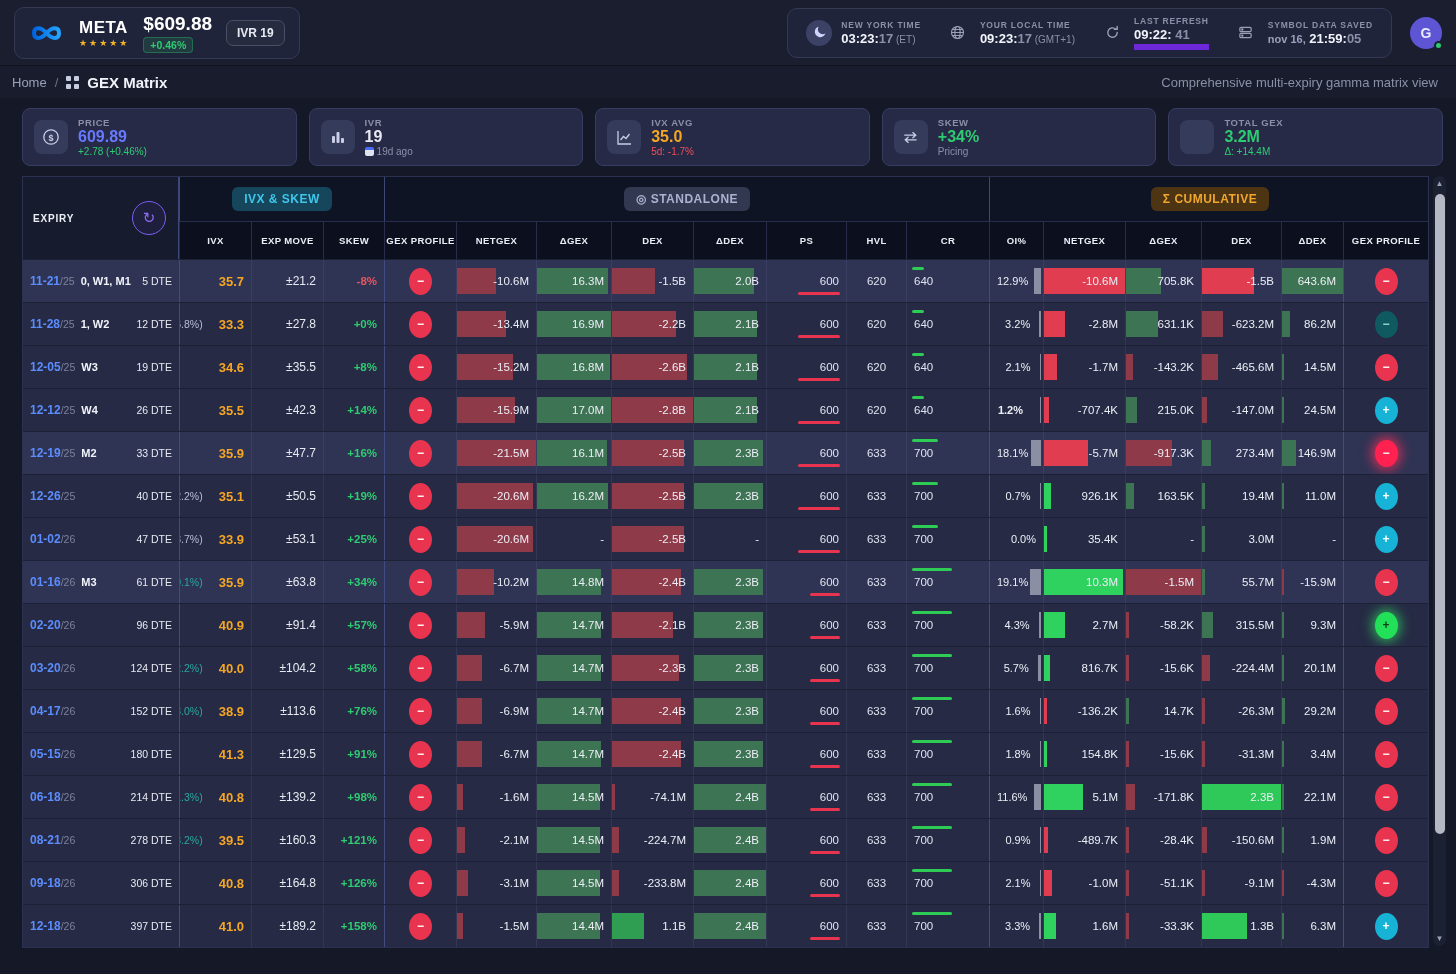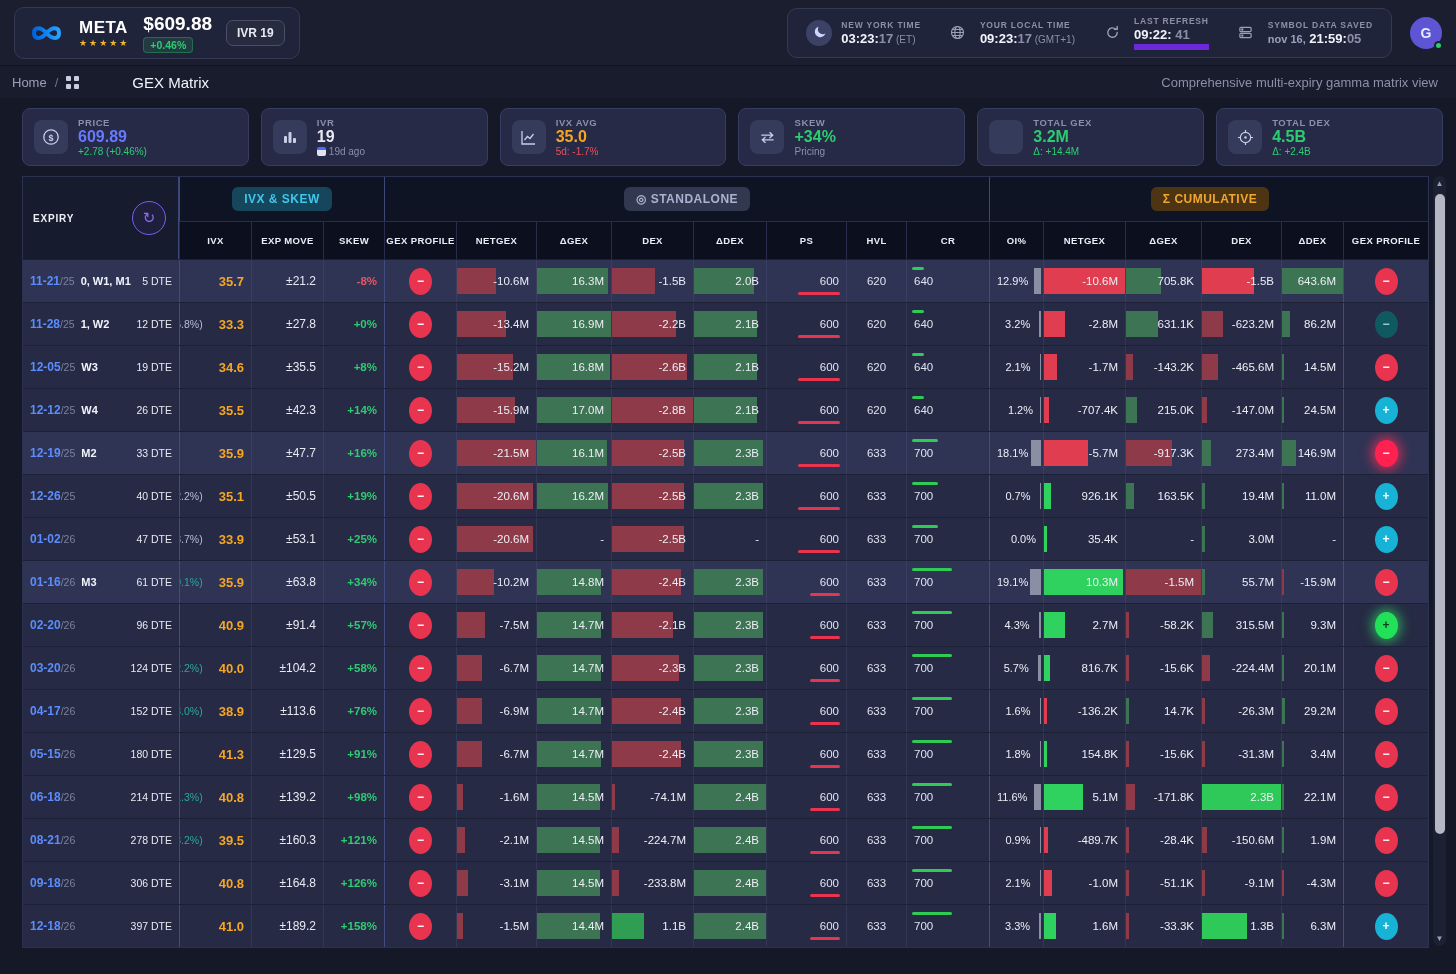--- a/index.html
+++ b/index.html
@@ -25,21 +25,21 @@
   .clock-val .dim { color:#8b90a8; }
   .clock-val .suf { color:#8b90a8; font-size:10px; font-weight:normal; }
   .clock-val.ul { border-bottom:6px solid #6d28d9; padding-bottom:2px; }
   .avatar { width:32px; height:32px; border-radius:50%; background:#5d55d4; color:#e9ecff; font-weight:bold; font-size:14px; display:flex; align-items:center; justify-content:center; position:relative; margin-left:4px; }
   .avatar i { position:absolute; right:-1px; bottom:-1px; width:9px; height:9px; border-radius:50%; background:#2ecc71; border:2px solid #1a1e2f; }
 
   
   .crumbs { height:32px; display:flex; align-items:center; padding:0 12px; gap:8px; background:#181c2c; }
   .crumb-home { color:#9aa0b8; font-size:13px; }
   .crumb-sep { color:#6e7490; font-size:13px; }
-  .crumb-title { color:#f2f4fb; font-size:15px; font-weight:normal;margin-left:45px; }
+  .crumb-title { color:#f2f4fb; font-size:15px; font-weight:bold; }
   .crumb-sub { margin-left:auto; color:#8b90a8; font-size:13px; padding-right:6px; }
 
   
   .cards { display:flex; gap:12px; margin:10px 13px 10px 22px; }
   .card { flex:1; height:58px; background:#262a47; border:1px solid #373d61; border-radius:8px; display:flex; align-items:center; gap:10px; padding:6px 11px; }
   .card-ic { width:34px; height:34px; border-radius:8px; background:#353b5b; color:#c9cee6; display:flex; align-items:center; justify-content:center; font-size:15px; flex:none; }
   .card-lab { font-size:9.5px; font-weight:bold; color:#8b90a8; letter-spacing:.6px; }
   .card-val { font-size:16px; font-weight:bold; line-height:1.15; }
   .card-sub { font-size:10px; line-height:1.1; }
   .v-indigo{color:#6779ff} .v-white{color:#e8eaf2} .v-orange{color:#f5a623} .v-green{color:#2ecc71}
@@ -281,36 +281,20 @@
     <div class="card">
       <span class="card-ic">
         <span><span class="sq-ic"></span></span>
       </span>
       <span>
         <div class="card-lab">TOTAL GEX</div>
         <div class="card-val v-green">3.2M</div>
         <div class="card-sub s-green">Δ: +14.4M</div>
       </span>
     </div>
-    <div class="card">
-      <span class="card-ic">
-        <span>
-          <svg width="17" height="17" viewBox="0 0 18 18" fill="none" stroke="#c9cee6" stroke-width="1.3">
-            <circle cx="9" cy="9" r="5.5"></circle>
-            <circle cx="9" cy="9" r="1.3" fill="#c9cee6" stroke="none"></circle>
-            <path d="M9 1v3M9 14v3M1 9h3M14 9h3"></path>
-          </svg>
-        </span>
-      </span>
-      <span>
-        <div class="card-lab">TOTAL DEX</div>
-        <div class="card-val v-green">4.5B</div>
-        <div class="card-sub s-green">Δ: +2.4B</div>
-      </span>
-    </div>
   </div>
 
 <div class="matrix-wrap">
   <div class="matrix">
     <div class="thead">
       <div class="grow">
         <div class="gcell"></div>
         <div class="gcell">
             <span class="badge b-ivx">IVX &amp; SKEW</span>
           </div>
@@ -598,21 +582,21 @@
             <i class="ps-line" style="width: 42px;"></i>
           </div>
           <div class="c center">
             <span>620</span>
           </div>
           <div class="c">
             <i class="cr-line" style="width: 12px;"></i>
             <span>640</span>
           </div>
           <div class="c gb">
-            <span class="oi-val" style="margin-right: 3px;">1.2%</span>
+            <span class="oi-val" style="margin-right: 13px; font-weight: bold;">1.2%</span>
             <i class="oi-bar" style="right: 2px; width: 1.5px;"></i>
           </div>
           <div class="c bc">
             <div class="bar" style="width: 6.67358%; background: rgb(224, 61, 80);"></div>
             <span class="bval">-707.4K</span>
           </div>
           <div class="c bc">
             <div class="bar" style="width: 14.3333%; background: rgb(61, 116, 83);"></div>
             <span class="bval">215.0K</span>
           </div>
@@ -917,21 +901,21 @@
             <span class="em-val">±91.4</span>
           </div>
           <div class="c right">
             <span class="sk-pos">+57%</span>
           </div>
           <div class="c center gb">
             <span class="circ p-rm">−</span>
           </div>
           <div class="c bc">
             <div class="bar" style="width: 34.8837%; background: rgb(142, 58, 73);"></div>
-            <span class="bval">-7.5M</span>
+            <span class="bval">-5.9M</span>
           </div>
           <div class="c bc">
             <div class="bar" style="width: 86.4706%; background: rgb(61, 116, 83);"></div>
             <span class="bval">14.7M</span>
           </div>
           <div class="c bc">
             <div class="bar" style="width: 75%; background: rgb(142, 58, 73);"></div>
             <span class="bval">-2.1B</span>
           </div>
           <div class="c bc">

